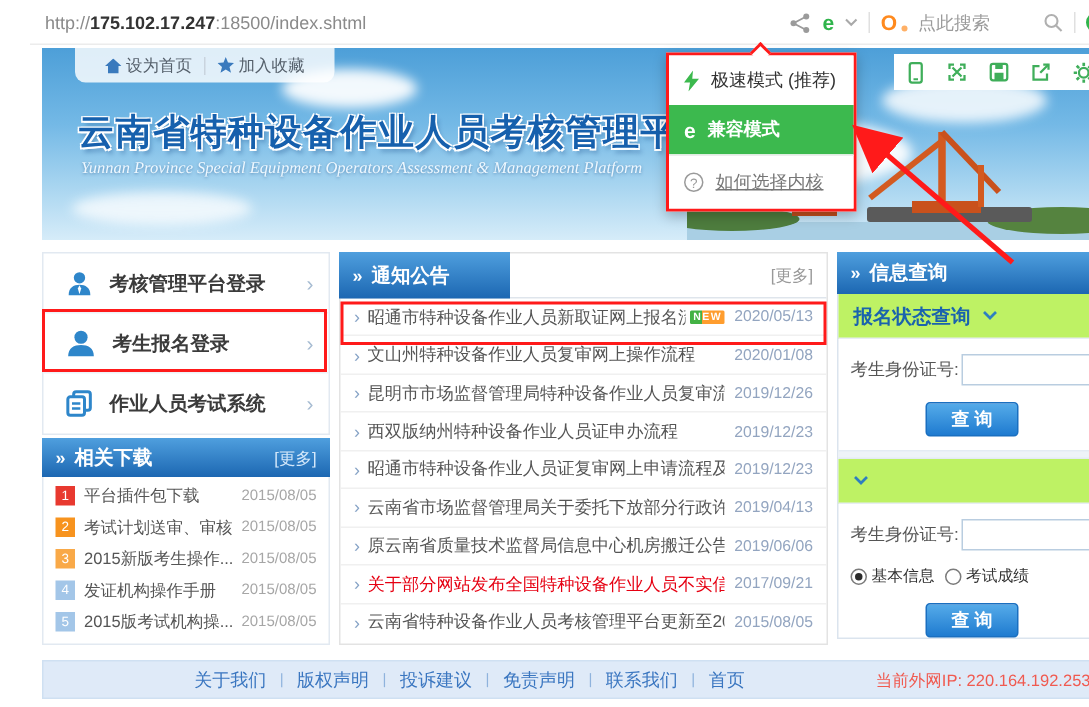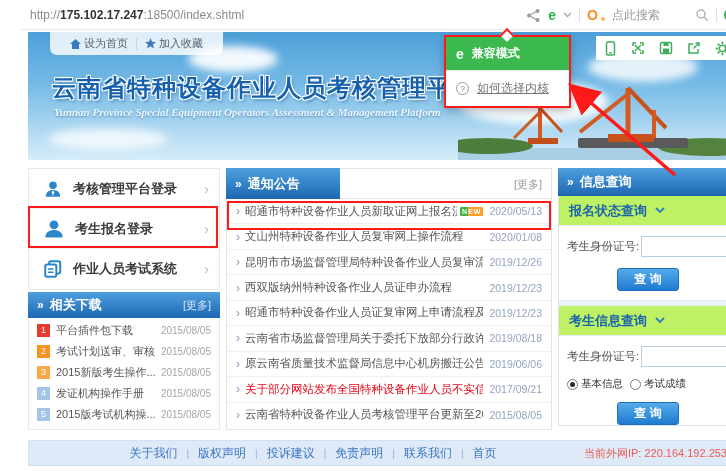--- a/index.html
+++ b/index.html
@@ -22,21 +22,21 @@
   
   #header { position:absolute; left:8px; top:32px; width:710px; height:128px; overflow:hidden;
             background:linear-gradient(180deg,#4d9fd8 0%,#74b9e6 40%,#a8d5f0 72%,#d6ecf9 100%); }
   .cloud { position:absolute; background:rgba(255,255,255,.92); border-radius:50%; filter:blur(4px); }
   .quicklinks { position:absolute; left:22px; top:0; height:23px; background:rgba(255,255,255,.82); border-radius:0 0 7px 7px;
                 display:flex; align-items:center; padding:0 20px; gap:8px; font-size:11px; color:#55606b; }
   .quicklinks .ql { display:flex; align-items:center; gap:3px; cursor:pointer; }
   .ql-sep { width:1px; height:12px; background:#c9d4de; }
   .banner-title { position:absolute; left:24px; top:40px; font-size:24px; font-weight:bold; letter-spacing:1px; color:#1660ad;
                   text-shadow:-1px -1px 0 #fff,1px -1px 0 #fff,-1px 1px 0 #fff,1px 1px 0 #fff,2px 3px 3px rgba(20,70,130,.35); }
-  .banner-sub { position:absolute; left:26px; top:74px; font-size:11px; font-weight:bold; font-style:italic;
+  .banner-sub { position:absolute; left:26px; top:74px; font-size:11px; font-weight:normal; font-style:italic;
                 font-family:"Liberation Serif",serif; color:#eef8ff; text-shadow:0 1px 2px rgba(20,70,130,.5); }
   .hdr-tools { position:absolute; right:0; top:4px; height:24px; background:#fff; display:flex; align-items:center; padding:0 8px; gap:14px; }
   .hdr-tools svg { display:block; cursor:pointer; }
 
   
   #modemenu { position:absolute; left:424px; top:35px; width:127px; background:#fff; border:2px solid #ff1a1a;
               box-shadow:0 3px 8px rgba(0,0,0,.25); z-index:40; }
   .mm-caret { position:absolute; top:-7px; left:56px; width:10px; height:10px; background:#fff; transform:rotate(45deg);
               border-left:2px solid #ff1a1a; border-top:2px solid #ff1a1a; }
   .mm-row { height:33px; display:flex; align-items:center; gap:8px; padding:0 10px; font-size:12px; color:#333; cursor:pointer; background:#fff; }
@@ -212,20 +212,26 @@
         <circle cx="7.5" cy="7.5" r="3.2" stroke="#3fae5a" stroke-width="1.5" fill="none"></circle>
         <g stroke="#3fae5a" stroke-width="1.8">
           <path d="M7.5 0.8 V3 M7.5 12 V14.2 M0.8 7.5 H3 M12 7.5 H14.2 M2.8 2.8 L4.4 4.4 M10.6 10.6 L12.2 12.2 M12.2 2.8 L10.6 4.4 M4.4 10.6 L2.8 12.2"></path>
         </g>
       </svg>
     </div>
   </div>
 
   <div id="modemenu">
     <div class="mm-caret"></div>
+    <div class="mm-row">
+      <svg width="10" height="14" viewBox="0 0 10 14">
+        <path d="M6 0 L0 8 L4 8 L3 14 L10 5.5 L5.5 5.5 Z" fill="#3cb94e"></path>
+      </svg>
+      <span class="mm-label">极速模式 (推荐)</span>
+    </div>
     <div class="mm-row active">
       <span class="e-white">e</span>
       <span class="mm-label">兼容模式</span>
     </div>
     <div class="mm-row help">
       <span class="q-circle">?</span>
       <span class="mm-label">如何选择内核</span>
     </div>
   </div>
 
@@ -333,21 +339,21 @@
         <span class="nt-date">2019/12/23</span>
       </div>
       <div class="nt-row">
         <span class="nt-arr">›</span>
         <span class="nt-label">昭通市特种设备作业人员证复审网上申请流程及相...</span>
         <span class="nt-date">2019/12/23</span>
       </div>
       <div class="nt-row">
         <span class="nt-arr">›</span>
         <span class="nt-label">云南省市场监督管理局关于委托下放部分行政许可...</span>
-        <span class="nt-date">2019/08/18</span>
+        <span class="nt-date">2019/04/13</span>
       </div>
       <div class="nt-row">
         <span class="nt-arr">›</span>
         <span class="nt-label">原云南省质量技术监督局信息中心机房搬迁公告</span>
         <span class="nt-date">2019/06/06</span>
       </div>
       <div class="nt-row">
         <span class="nt-arr">›</span>
         <span class="nt-label red">关于部分网站发布全国特种设备作业人员不实信息...</span>
         <span class="nt-date">2017/09/21</span>
@@ -374,21 +380,20 @@
     </div>
     <div class="q-form">
       <span class="q-label">考生身份证号:</span>
       <input class="q-input" type="text" style="">
     </div>
     <button class="q-btn">查 询</button>
 
     <div class="q-band"></div>
 
     <div class="q-sub">
-      <span>考生信息查询</span>
       <svg width="10" height="7" viewBox="0 0 10 7">
         <path d="M1 1 L5 5 L9 1" stroke="#2e7fc0" stroke-width="1.8" fill="none"></path>
       </svg>
     </div>
     <div class="q-form">
       <span class="q-label">考生身份证号:</span>
       <input class="q-input" type="text" style="">
     </div>
     <div class="q-radios">
       <span class="radio-item">

